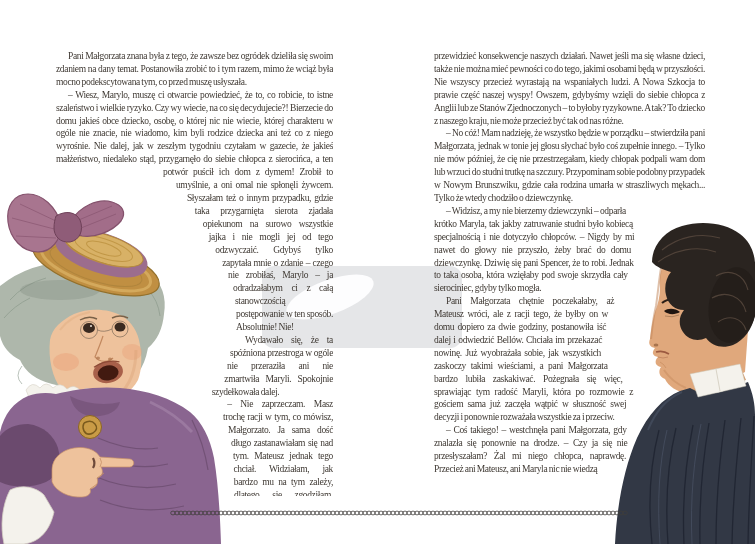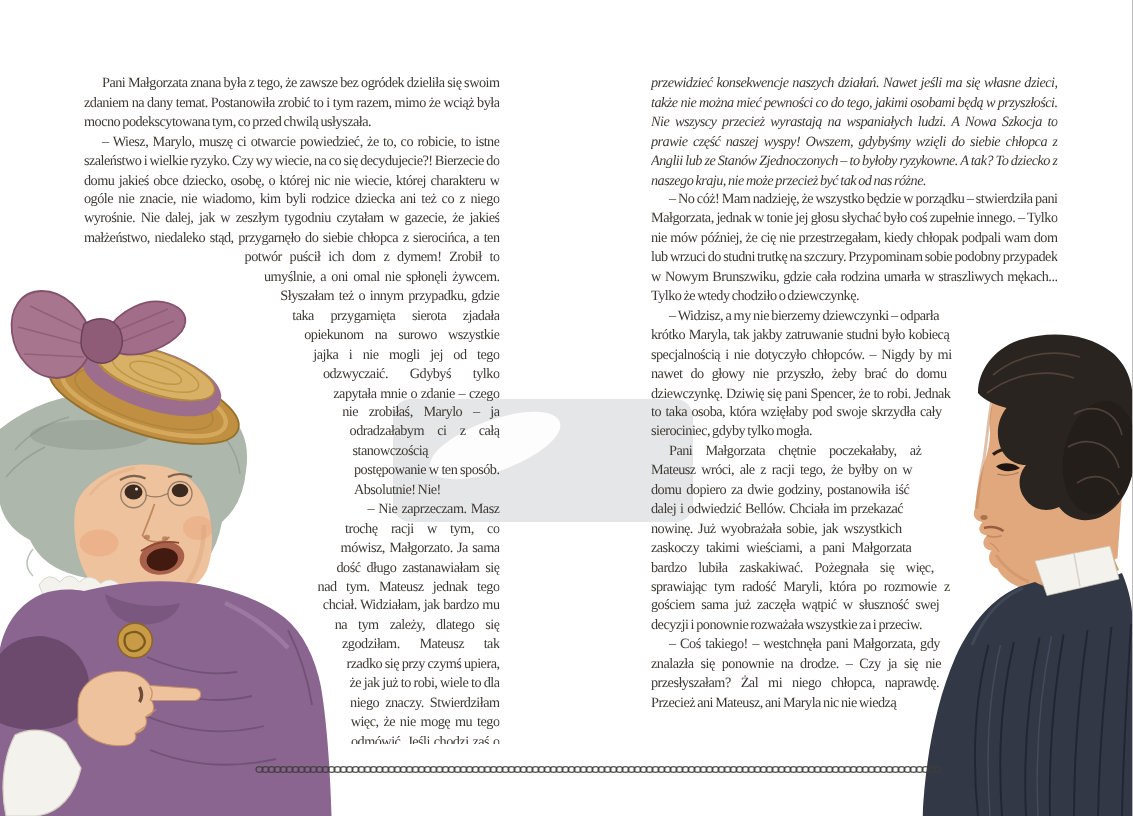--- a/index.html
+++ b/index.html
@@ -12,21 +12,21 @@
   .page {
     position:absolute; top:50px; height:446px; overflow:hidden;
     text-align:justify; color:var(--ink,#3f3933);
     font-size:9.5px; line-height:12.9px;
     letter-spacing:-0.35px; word-spacing:-0.6px;
     z-index:3;
   }
   .page-left  { left:56px;  width:277px; }
   .page-right { left:434px; width:271px; }
   .para { margin:0; text-indent:12px; }
-  .para.noindent { text-indent:0;font-style:italic; }
+  .para.noindent { text-indent:0; }
   
   .wrapshape { pointer-events:none; }
   .wrap-left {
     float:left; width:182px; height:446px;
     shape-outside: polygon(0 129px,107px 129px,120px 142px,131px 155px,139px 168px,
       147px 181px,153px 194px,159px 206px,166px 219px,172px 232px,177px 245px,
       179px 258px,180px 271px,177px 284px,174px 297px,171px 310px,169px 322px,
       156px 335px,150px 348px,159px 361px,167px 374px,172px 387px,175px 400px,
       177px 413px,178px 446px,0 446px);
   }
@@ -56,22 +56,23 @@
 </style>
 </head>
 <body>
 
 <div class="spread">
 
   <div class="smudge"></div>
 
   <div class="page page-left">
     <div class="wrapshape wrap-left"></div>
-    <p class="para">Pani Małgorzata znana była z tego, że zawsze bez ogródek dzieliła się swoim zdaniem na dany temat. Postanowiła zrobić to i tym razem, mimo że wciąż była mocno podekscytowana tym, co przed chwilą usłyszała.</p>
+    <p class="para">Pani Małgorzata znana była z tego, że zawsze bez ogródek dzieliła się swoim zdaniem na dany temat. Postanowiła zrobić to i tym razem, mimo że wciąż była mocno podekscytowana tym, co przed muszę usłyszała.</p>
     <p class="para">– Wiesz, Marylo, muszę ci otwarcie powiedzieć, że to, co robicie, to istne szaleństwo i wielkie ryzyko. Czy wy wiecie, na co się decydujecie?! Bierzecie do domu jakieś obce dziecko, osobę, o której nic nie wiecie, której charakteru w ogóle nie znacie, nie wiadomo, kim byli rodzice dziecka ani też co z niego wyrośnie. Nie dalej, jak w zeszłym tygodniu czytałam w gazecie, że jakieś małżeństwo, niedaleko stąd, przygarnęło do siebie chłopca z sierocińca, a ten potwór puścił ich dom z dymem! Zrobił to umyślnie, a oni omal nie spłonęli żywcem. Słyszałam też o innym przypadku, gdzie taka przygarnięta sierota zjadała opiekunom na surowo wszystkie jajka i nie mogli jej od tego odzwyczaić. Gdybyś tylko zapytała mnie o zdanie – czego nie zrobiłaś, Marylo – ja odradzałabym ci z całą stanowczością postępowanie w ten sposób. Absolutnie! Nie!</p>
+    <p class="para">Wydawało się, że ta spóźniona przestroga w ogóle nie przeraziła ani nie zmartwiła Maryli. Spokojnie szydełkowała dalej.</p>
     <p class="para">– Nie zaprzeczam. Masz trochę racji w tym, co mówisz, Małgorzato. Ja sama dość długo zastanawiałam się nad tym. Mateusz jednak tego chciał. Widziałam, jak bardzo mu na tym zależy, dlatego się zgodziłam. Mateusz tak rzadko się przy czymś upiera, że jak już to robi, wiele to dla niego znaczy. Stwierdziłam więc, że nie mogę mu tego odmówić. Jeśli chodzi zaś o ryzyko, to w wielu sprawach trudno jest</p>
   </div>
 
   <div class="page page-right">
     <div class="wrapshape wrap-right"></div>
     <p class="para noindent">przewidzieć konsekwencje naszych działań. Nawet jeśli ma się własne dzieci, także nie można mieć pewności co do tego, jakimi osobami będą w przyszłości. Nie wszyscy przecież wyrastają na wspaniałych ludzi. A Nowa Szkocja to prawie część naszej wyspy! Owszem, gdybyśmy wzięli do siebie chłopca z Anglii lub ze Stanów Zjednoczonych – to byłoby ryzykowne. A tak? To dziecko z naszego kraju, nie może przecież być tak od nas różne.</p>
     <p class="para">– No cóż! Mam nadzieję, że wszystko będzie w porządku – stwierdziła pani Małgorzata, jednak w tonie jej głosu słychać było coś zupełnie innego. – Tylko nie mów później, że cię nie przestrzegałam, kiedy chłopak podpali wam dom lub wrzuci do studni trutkę na szczury. Przypominam sobie podobny przypadek w Nowym Brunszwiku, gdzie cała rodzina umarła w straszliwych mękach... Tylko że wtedy chodziło o dziewczynkę.</p>
     <p class="para">– Widzisz, a my nie bierzemy dziewczynki – odparła krótko Maryla, tak jakby zatruwanie studni było kobiecą specjalnością i nie dotyczyło chłopców. – Nigdy by mi nawet do głowy nie przyszło, żeby brać do domu dziewczynkę. Dziwię się pani Spencer, że to robi. Jednak to taka osoba, która wzięłaby pod swoje skrzydła cały sierociniec, gdyby tylko mogła.</p>
     <p class="para">Pani Małgorzata chętnie poczekałaby, aż Mateusz wróci, ale z racji tego, że byłby on w domu dopiero za dwie godziny, postanowiła iść dalej i odwiedzić Bellów. Chciała im przekazać nowinę. Już wyobrażała sobie, jak wszystkich zaskoczy takimi wieściami, a pani Małgorzata bardzo lubiła zaskakiwać. Pożegnała się więc, sprawiając tym radość Maryli, która po rozmowie z gościem sama już zaczęła wątpić w słuszność swej decyzji i ponownie rozważała wszystkie za i przeciw.</p>
     <p class="para">– Coś takiego! – westchnęła pani Małgorzata, gdy znalazła się ponownie na drodze. – Czy ja się nie przesłyszałam? Żal mi niego chłopca, naprawdę. Przecież ani Mateusz, ani Maryla nic nie wiedzą</p>

